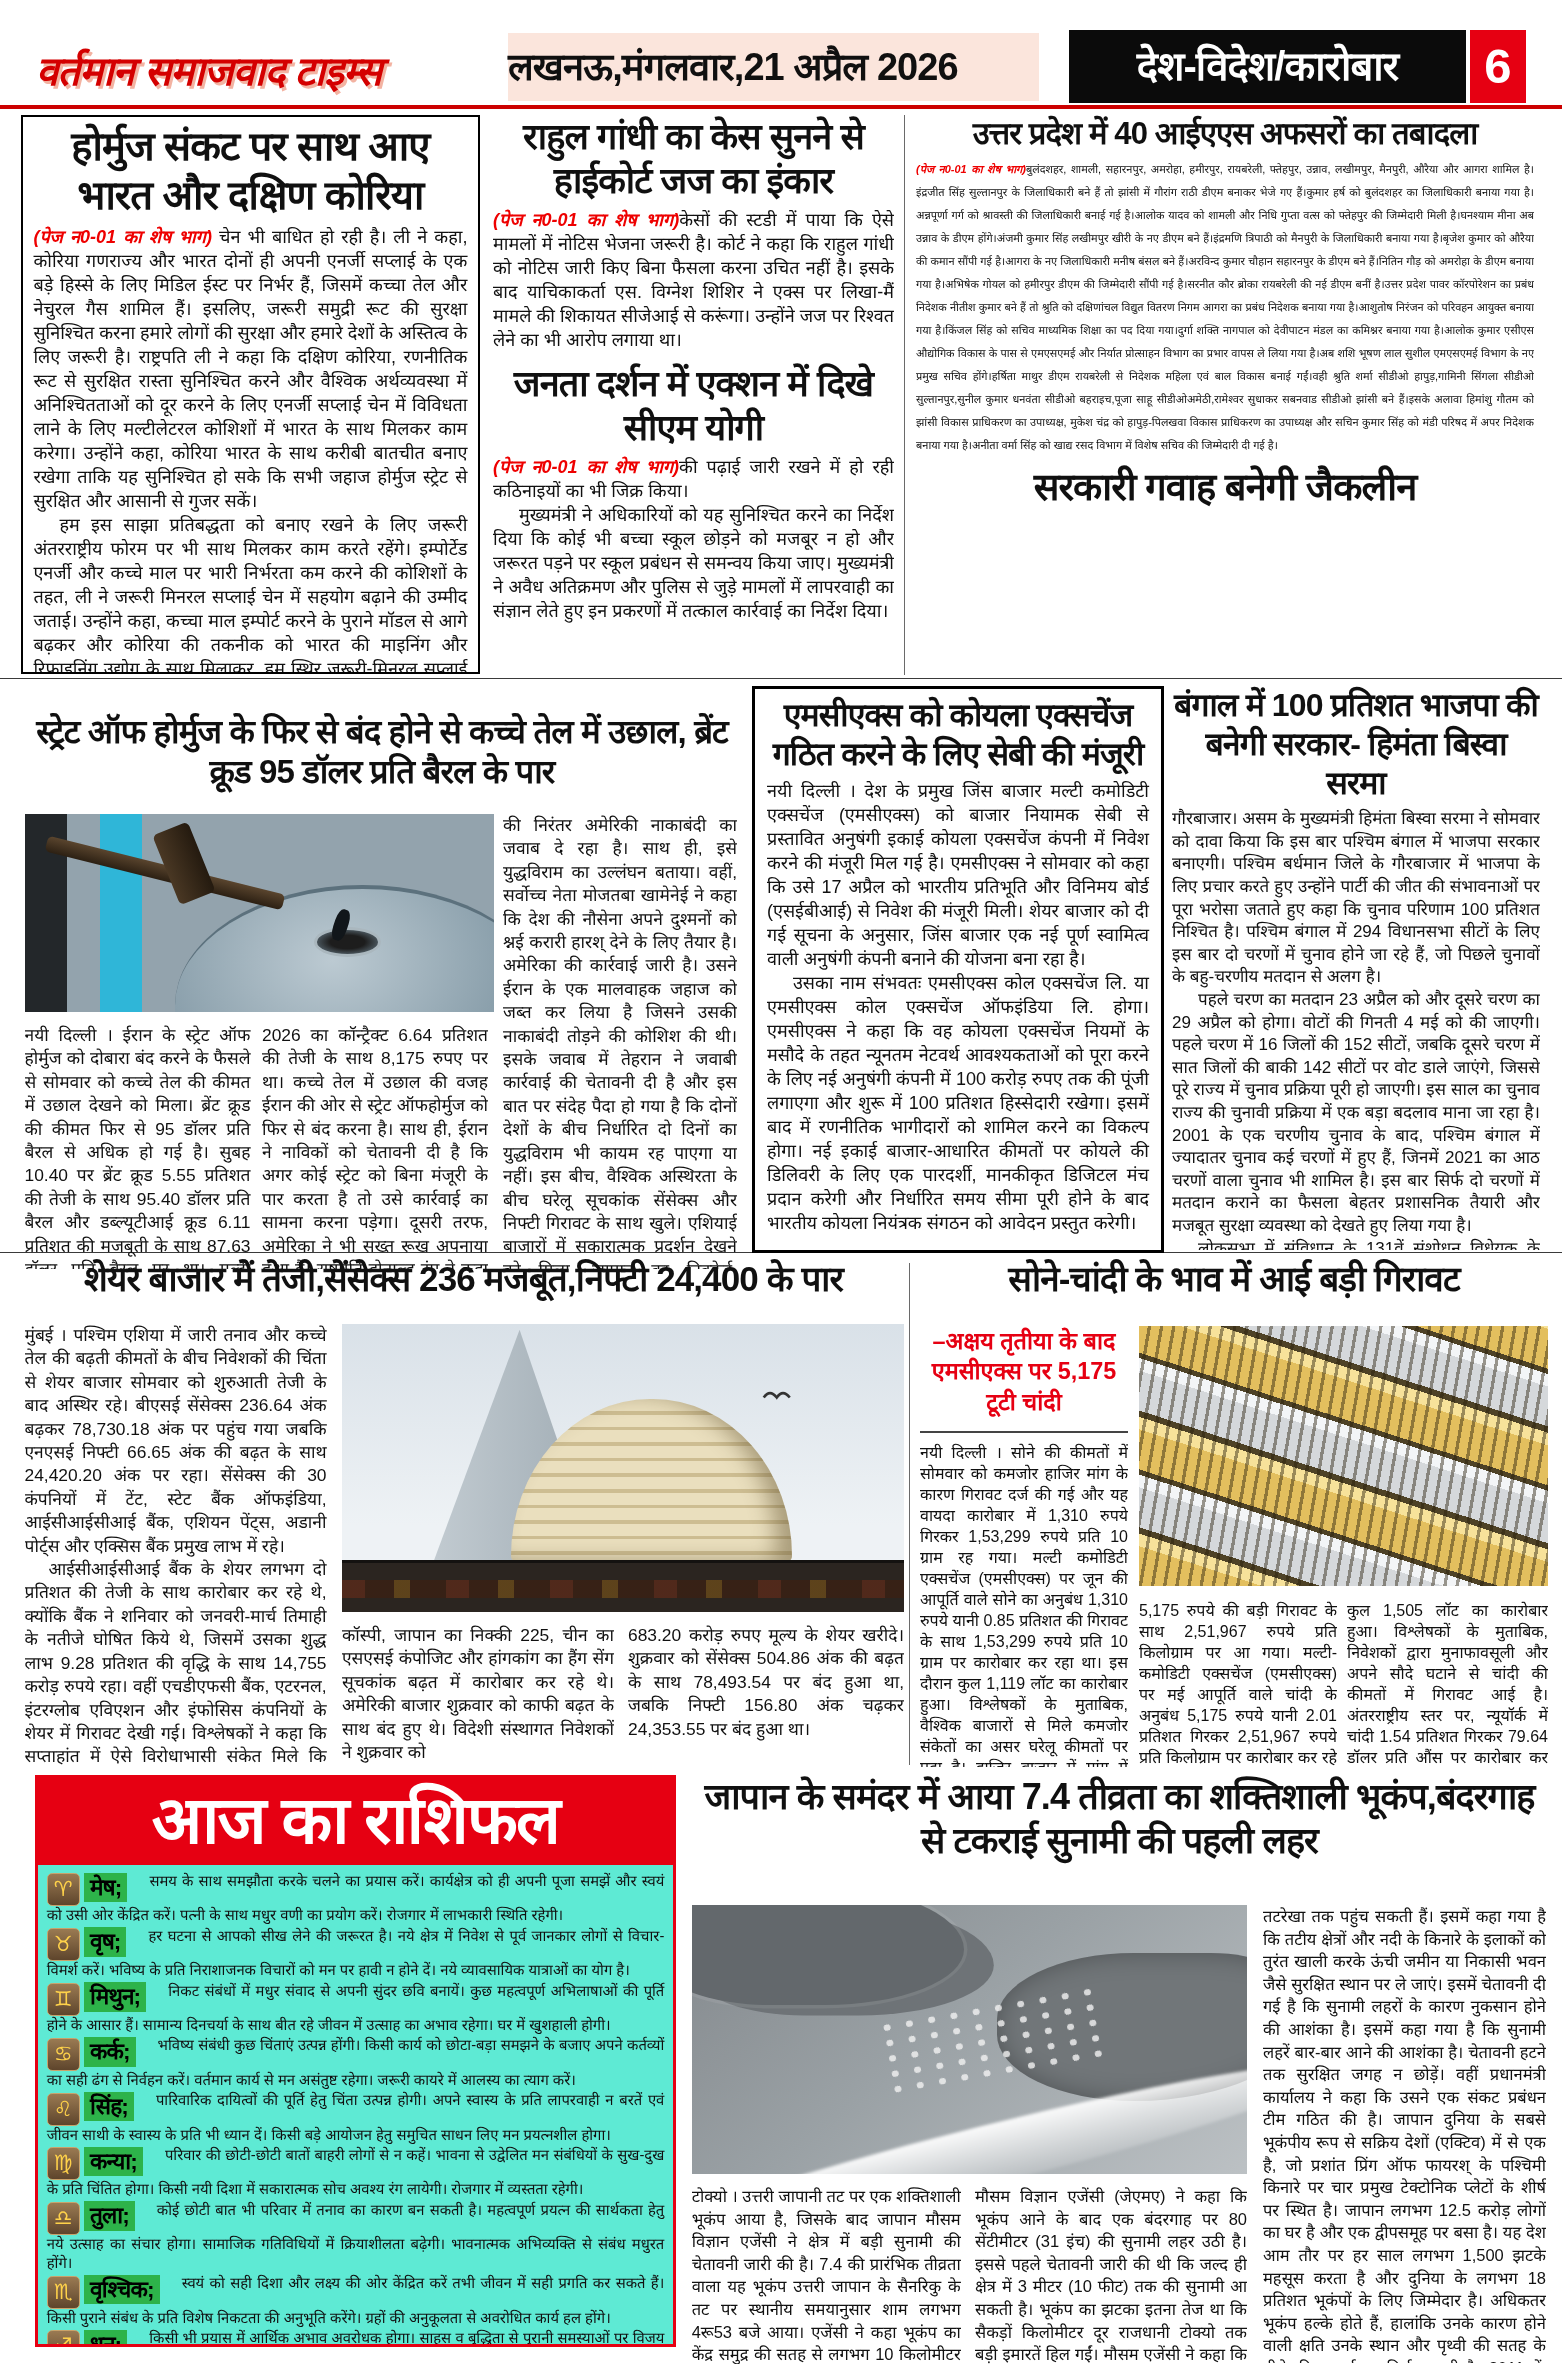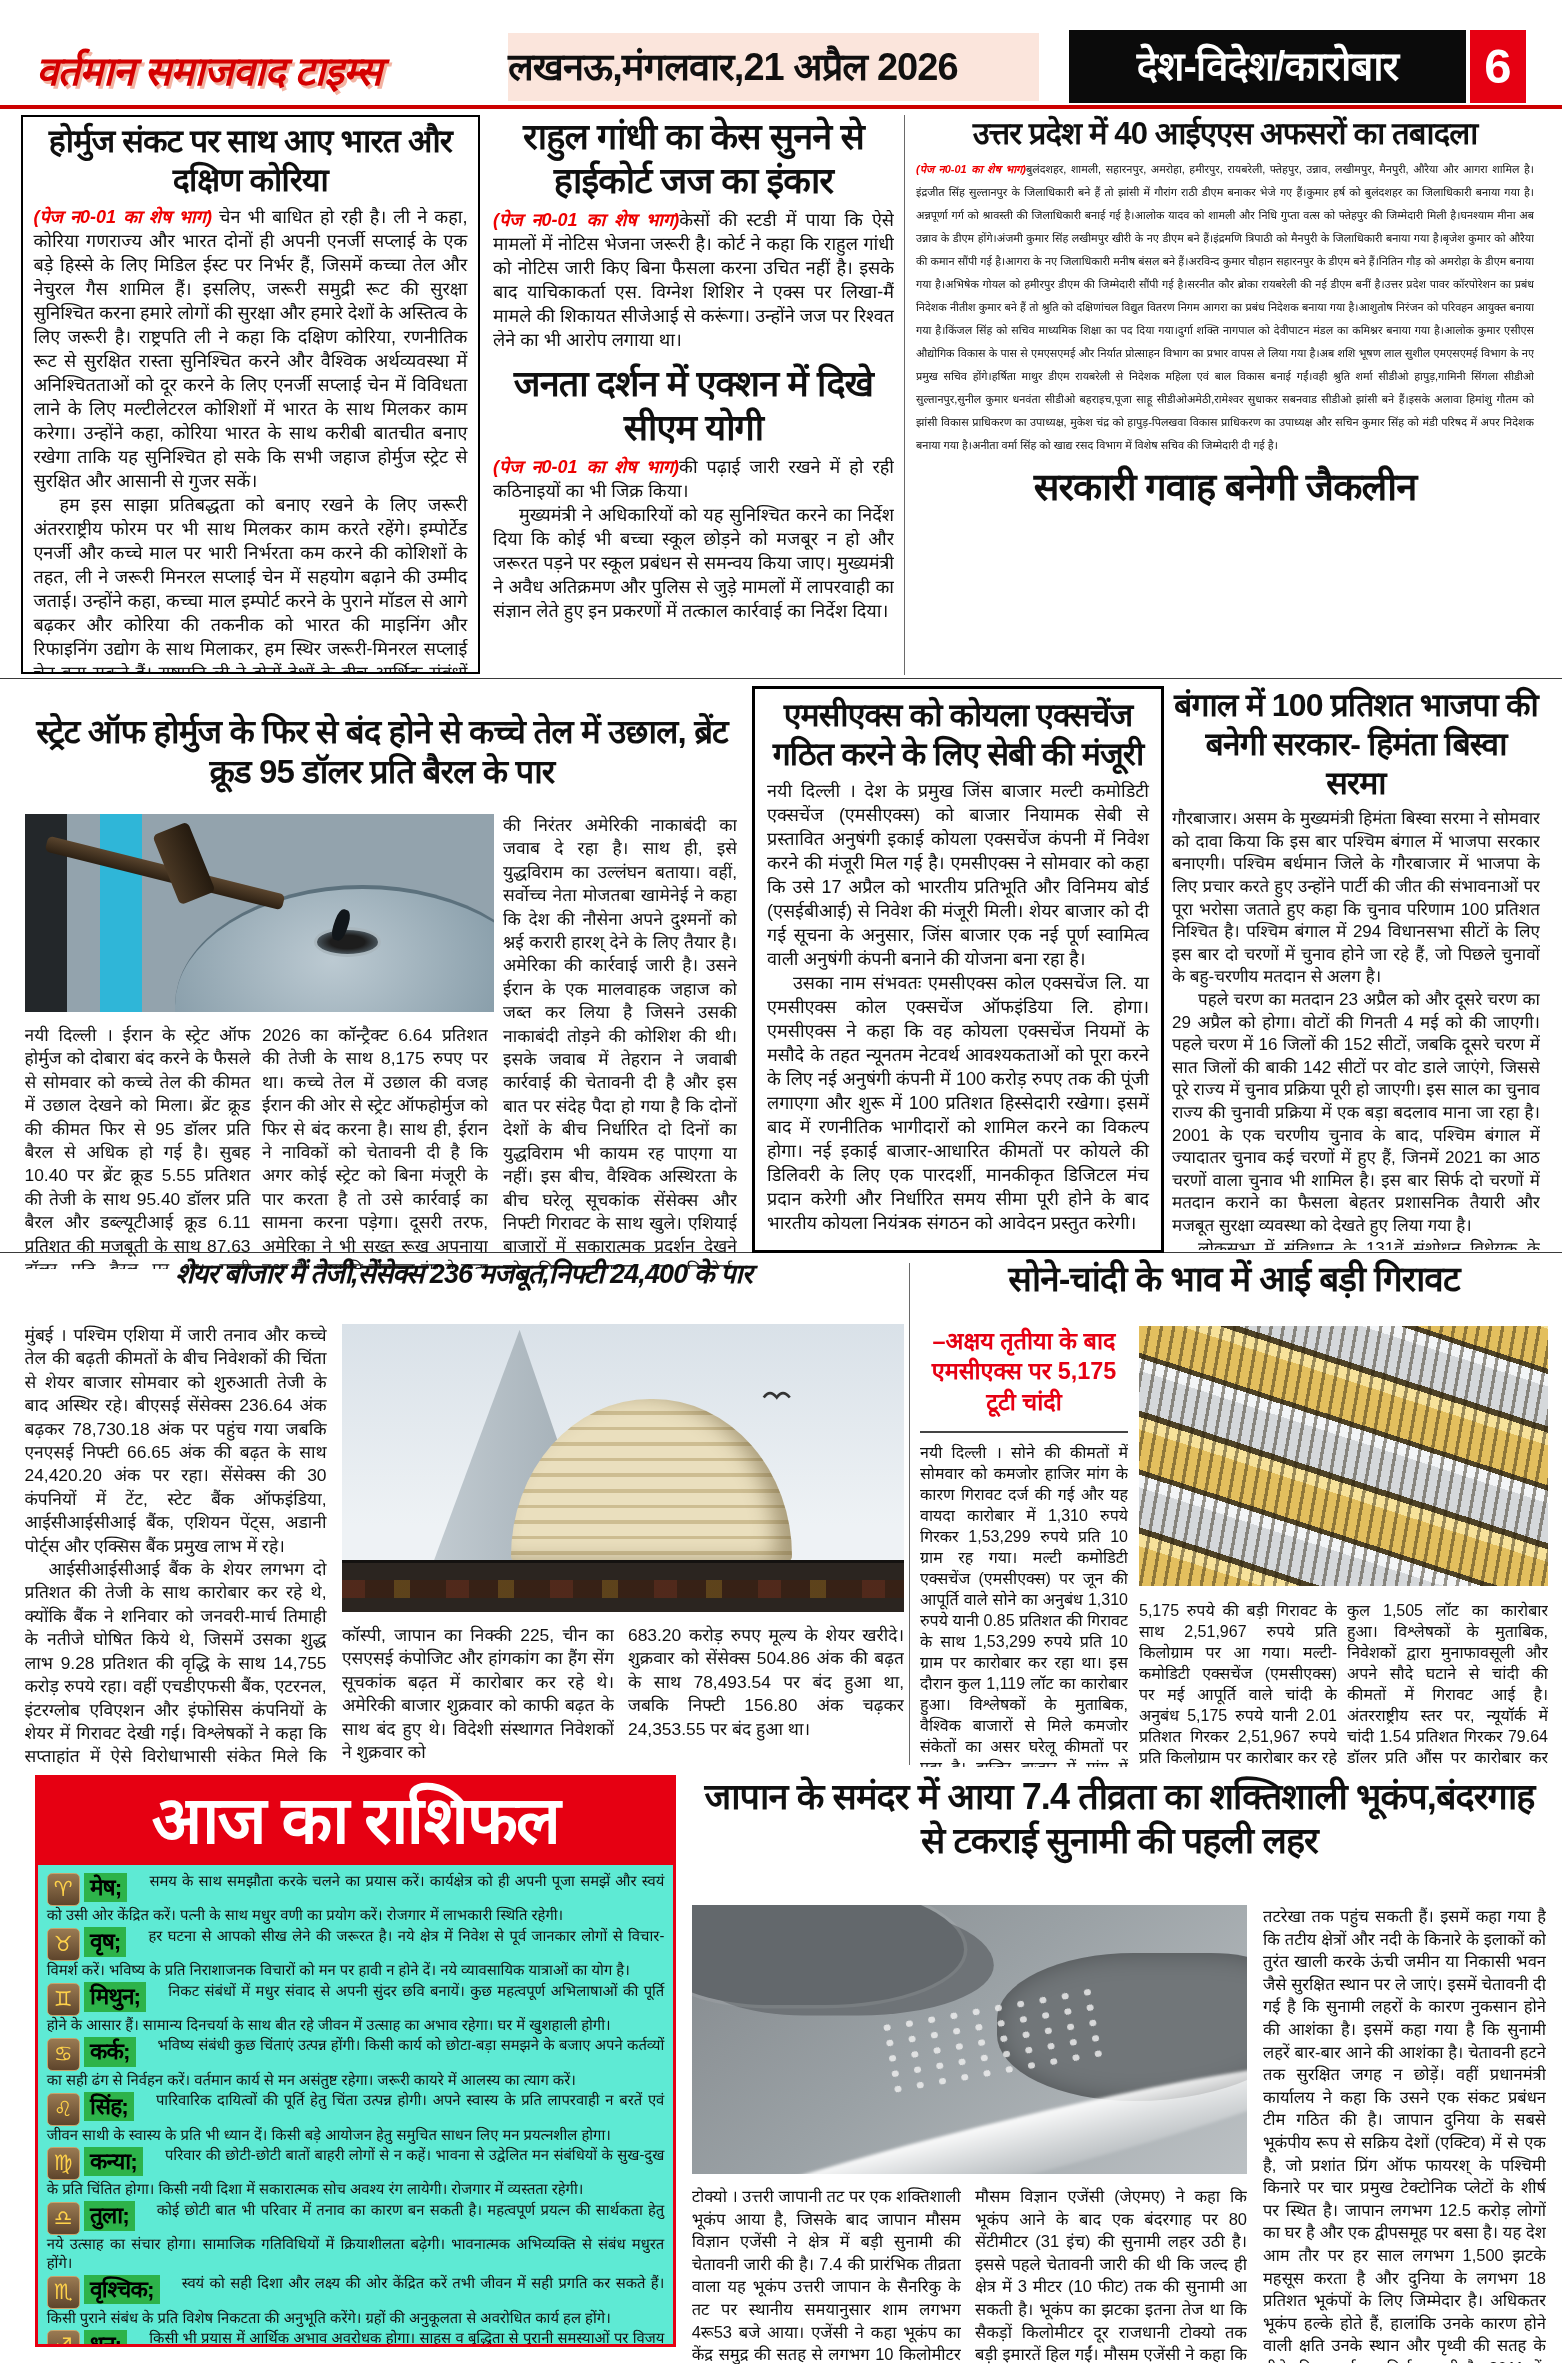--- a/index.html
+++ b/index.html
@@ -20,21 +20,21 @@
   
   h1,h2,h3{margin:0;font-weight:800;letter-spacing:-0.9px;}
   .headline{text-align:center;line-height:1.22;}
   .body{font-size:18px;line-height:24px;text-align:justify;margin:5.2px 0 0 0;}
   .body.ind{text-indent:26px;margin-top:0;}
   .ptag{color:#ee0000;font-weight:800;font-style:italic;}
   .clip{overflow:hidden;}
   
   .hormuz{position:absolute;left:21px;top:115px;width:434px;height:545px;border:2.6px solid #000;
           padding:5.2px 10.4px;overflow:hidden;}
-  .hormuz .headline{font-size:32px;}
+  .hormuz .headline{font-size:40px;}
   .midcol{position:absolute;left:493px;top:115px;width:401px;height:560px;overflow:hidden;}
   .midcol .headline{font-size:36px;}
   .rightcol{position:absolute;left:916px;top:115px;width:618px;height:560px;overflow:hidden;}
   .rightcol .headline{font-size:31px;}
   .rightcol .headline.jack{font-size:38px;margin-top:7px;}
   .rightcol .body{font-size:11px;line-height:23px;}
   .midcol .headline.janta{margin-top:10.4px;}
   
   .crude{position:absolute;left:21px;top:712px;width:722px;height:562px;overflow:hidden;}
   .crude .headline{font-size:33px;}
@@ -54,21 +54,21 @@
   .op-drip{position:absolute;right:31%;bottom:36%;width:3%;height:16%;background:#11161a;transform:rotate(18deg);border-radius:40%;}
   .mcxbox{position:absolute;left:752px;top:686px;width:382px;height:547px;border:3.5px solid #000;
           padding:7px 12px;overflow:hidden;}
   .mcxbox .headline{font-size:32px;}
   .mcxbox .body{font-size:18px;line-height:24px;}
   .bengal{position:absolute;left:1172px;top:686px;width:368px;height:564px;overflow:hidden;}
   .bengal .headline{font-size:32px;}
   .bengal .body{font-size:17px;line-height:22.6px;}
   
   .share{position:absolute;left:21px;top:1258px;width:885px;height:510px;overflow:hidden;}
-  .share .headline{font-size:27px;font-style:italic;}
+  .share .headline{font-size:35px;}
   .share .cbody{position:absolute;font-size:17.4px;line-height:23.4px;text-align:justify;}
   .share-photo{position:absolute;left:321px;top:66px;width:562px;height:288px;overflow:hidden;
                background:linear-gradient(#d9e1e8,#eef2f5 70%);}
   .sp-tower{position:absolute;left:16%;top:2%;width:30%;height:82%;background:linear-gradient(90deg,#c2cbd1,#9fabb3);
             clip-path:polygon(52% 0,100% 100%,0 100%);}
   .sp-dome{position:absolute;left:30%;bottom:16%;width:50%;height:58%;
            background:repeating-linear-gradient(#eadfbe 0 12px,#cdbd92 12px 15.6px);
            border-radius:50% 50% 6% 6% / 95% 95% 6% 6%;box-shadow:inset -15.6px -5.2px 21px rgba(90,75,40,.45);}
   .sp-base{position:absolute;left:0;bottom:0;width:100%;height:17%;background:#2b2520;
            border-top:3.5px solid #141210;}

